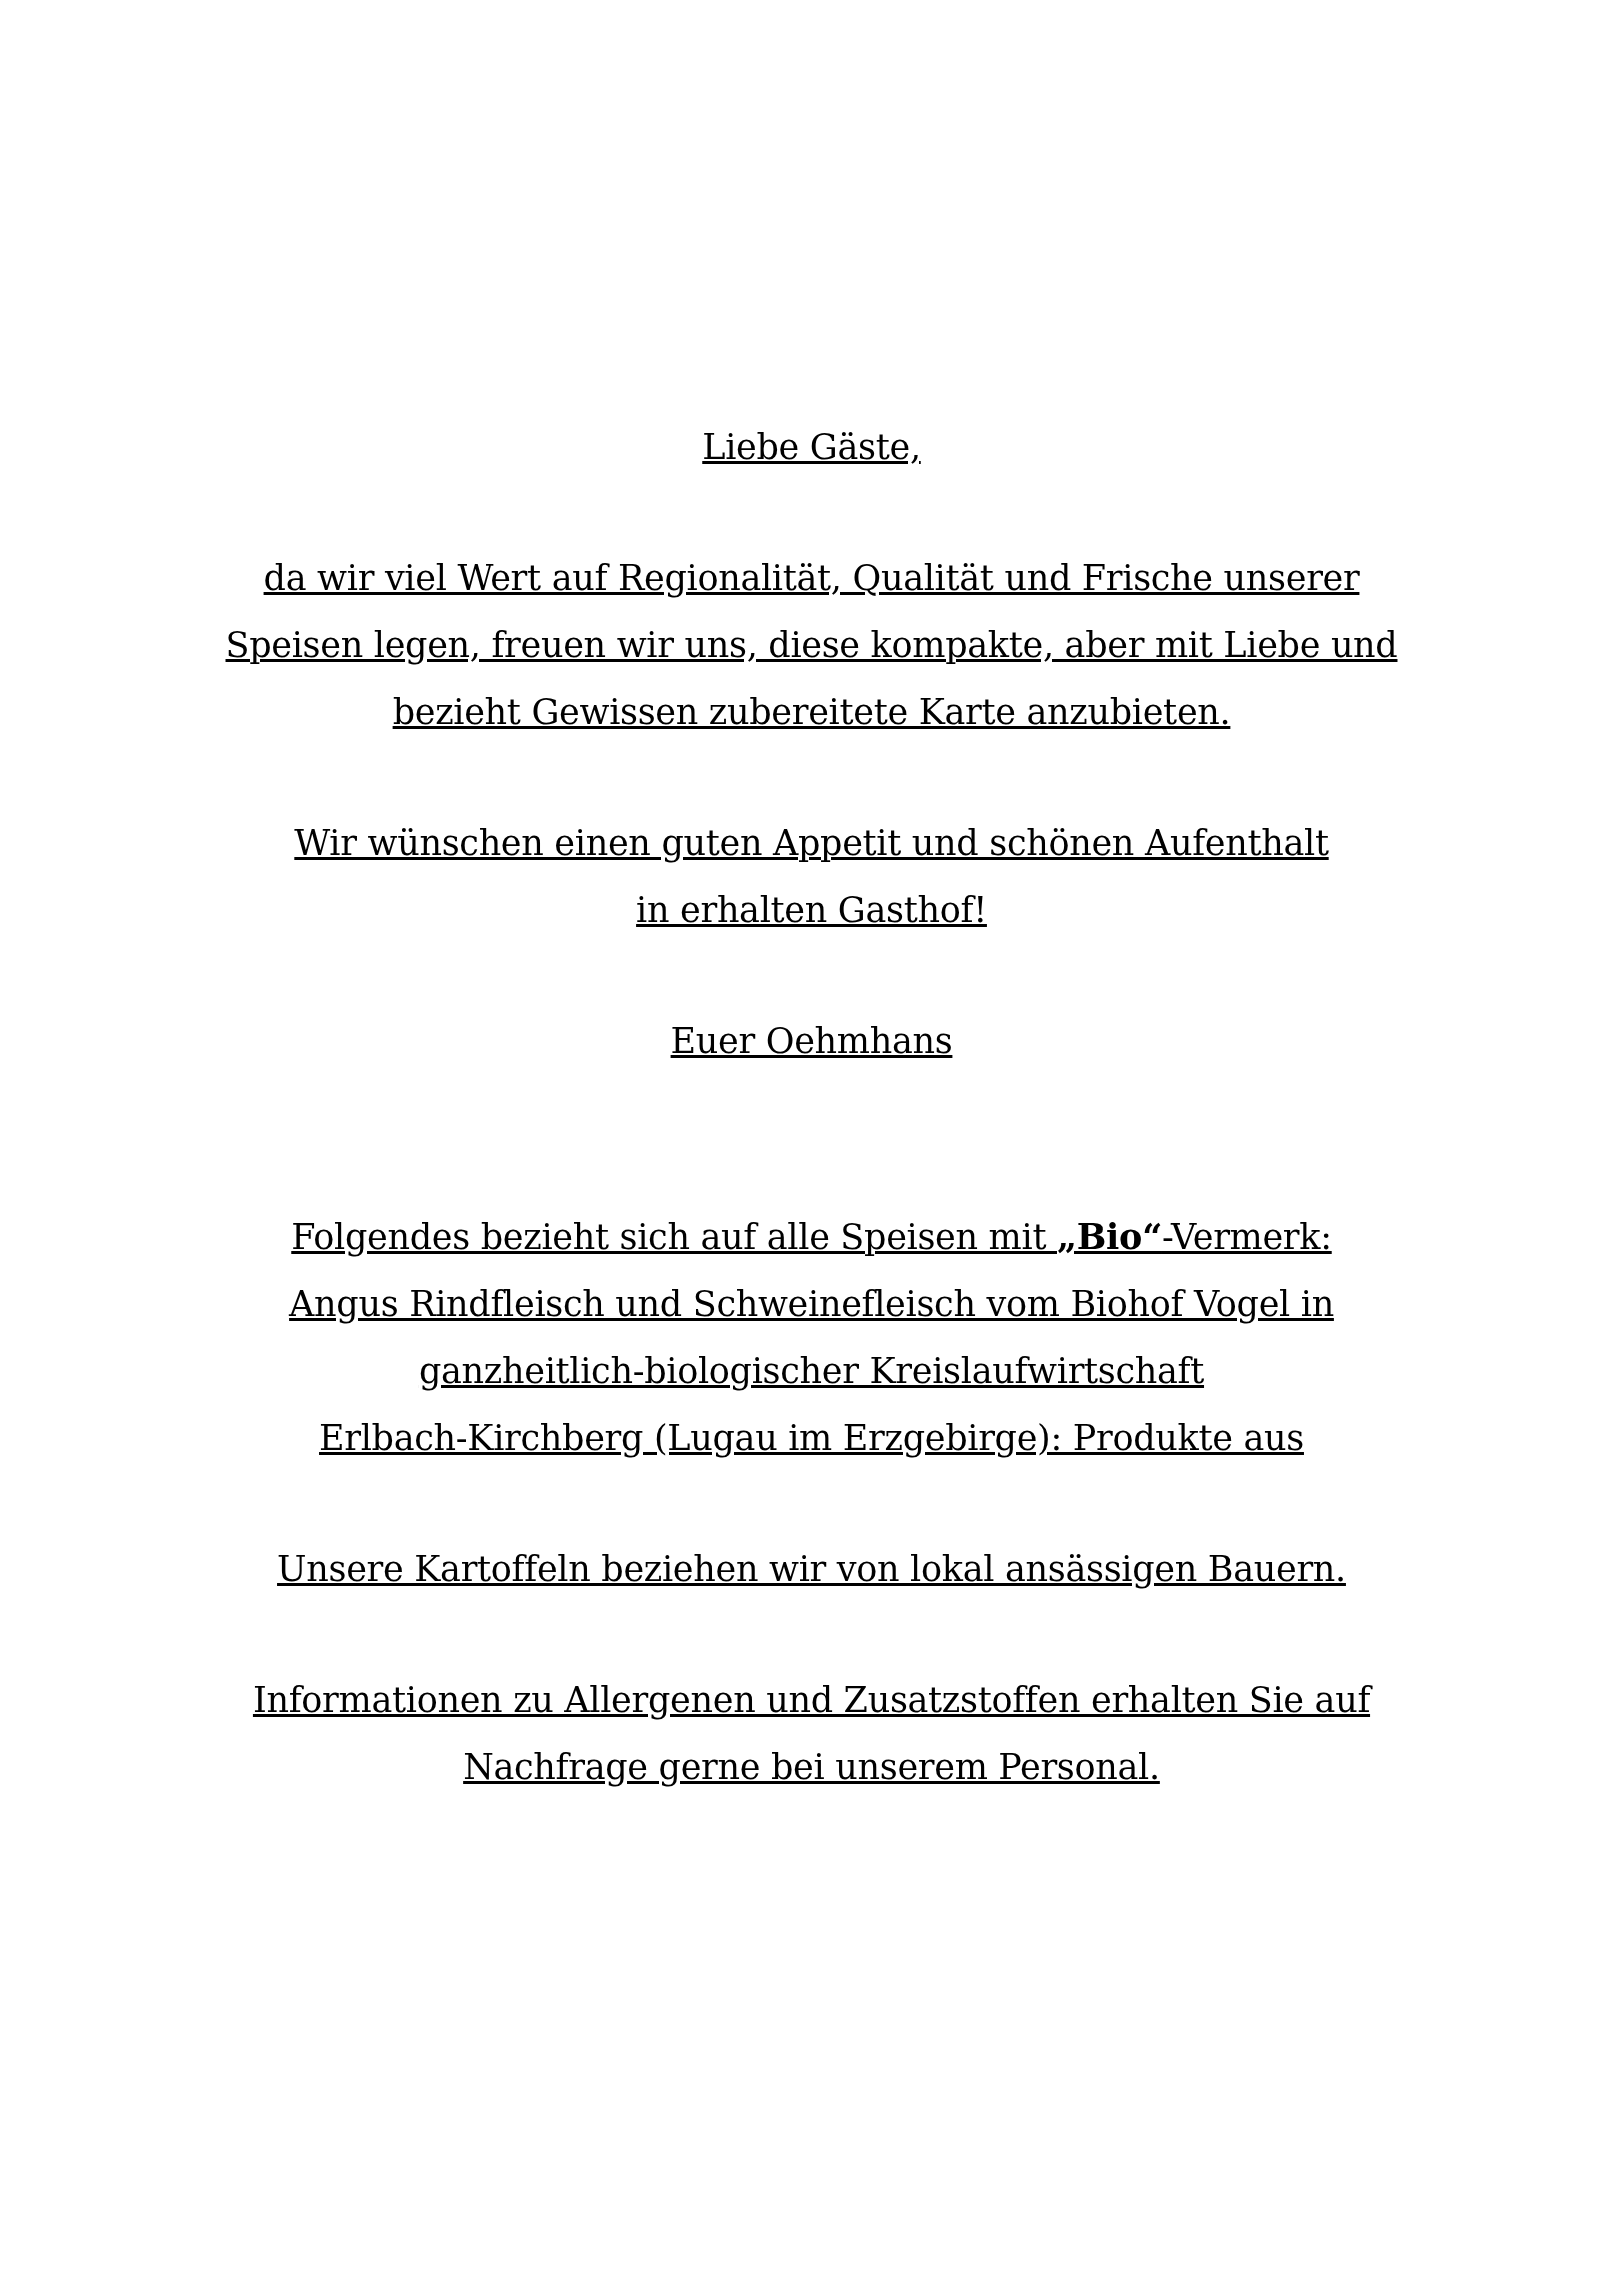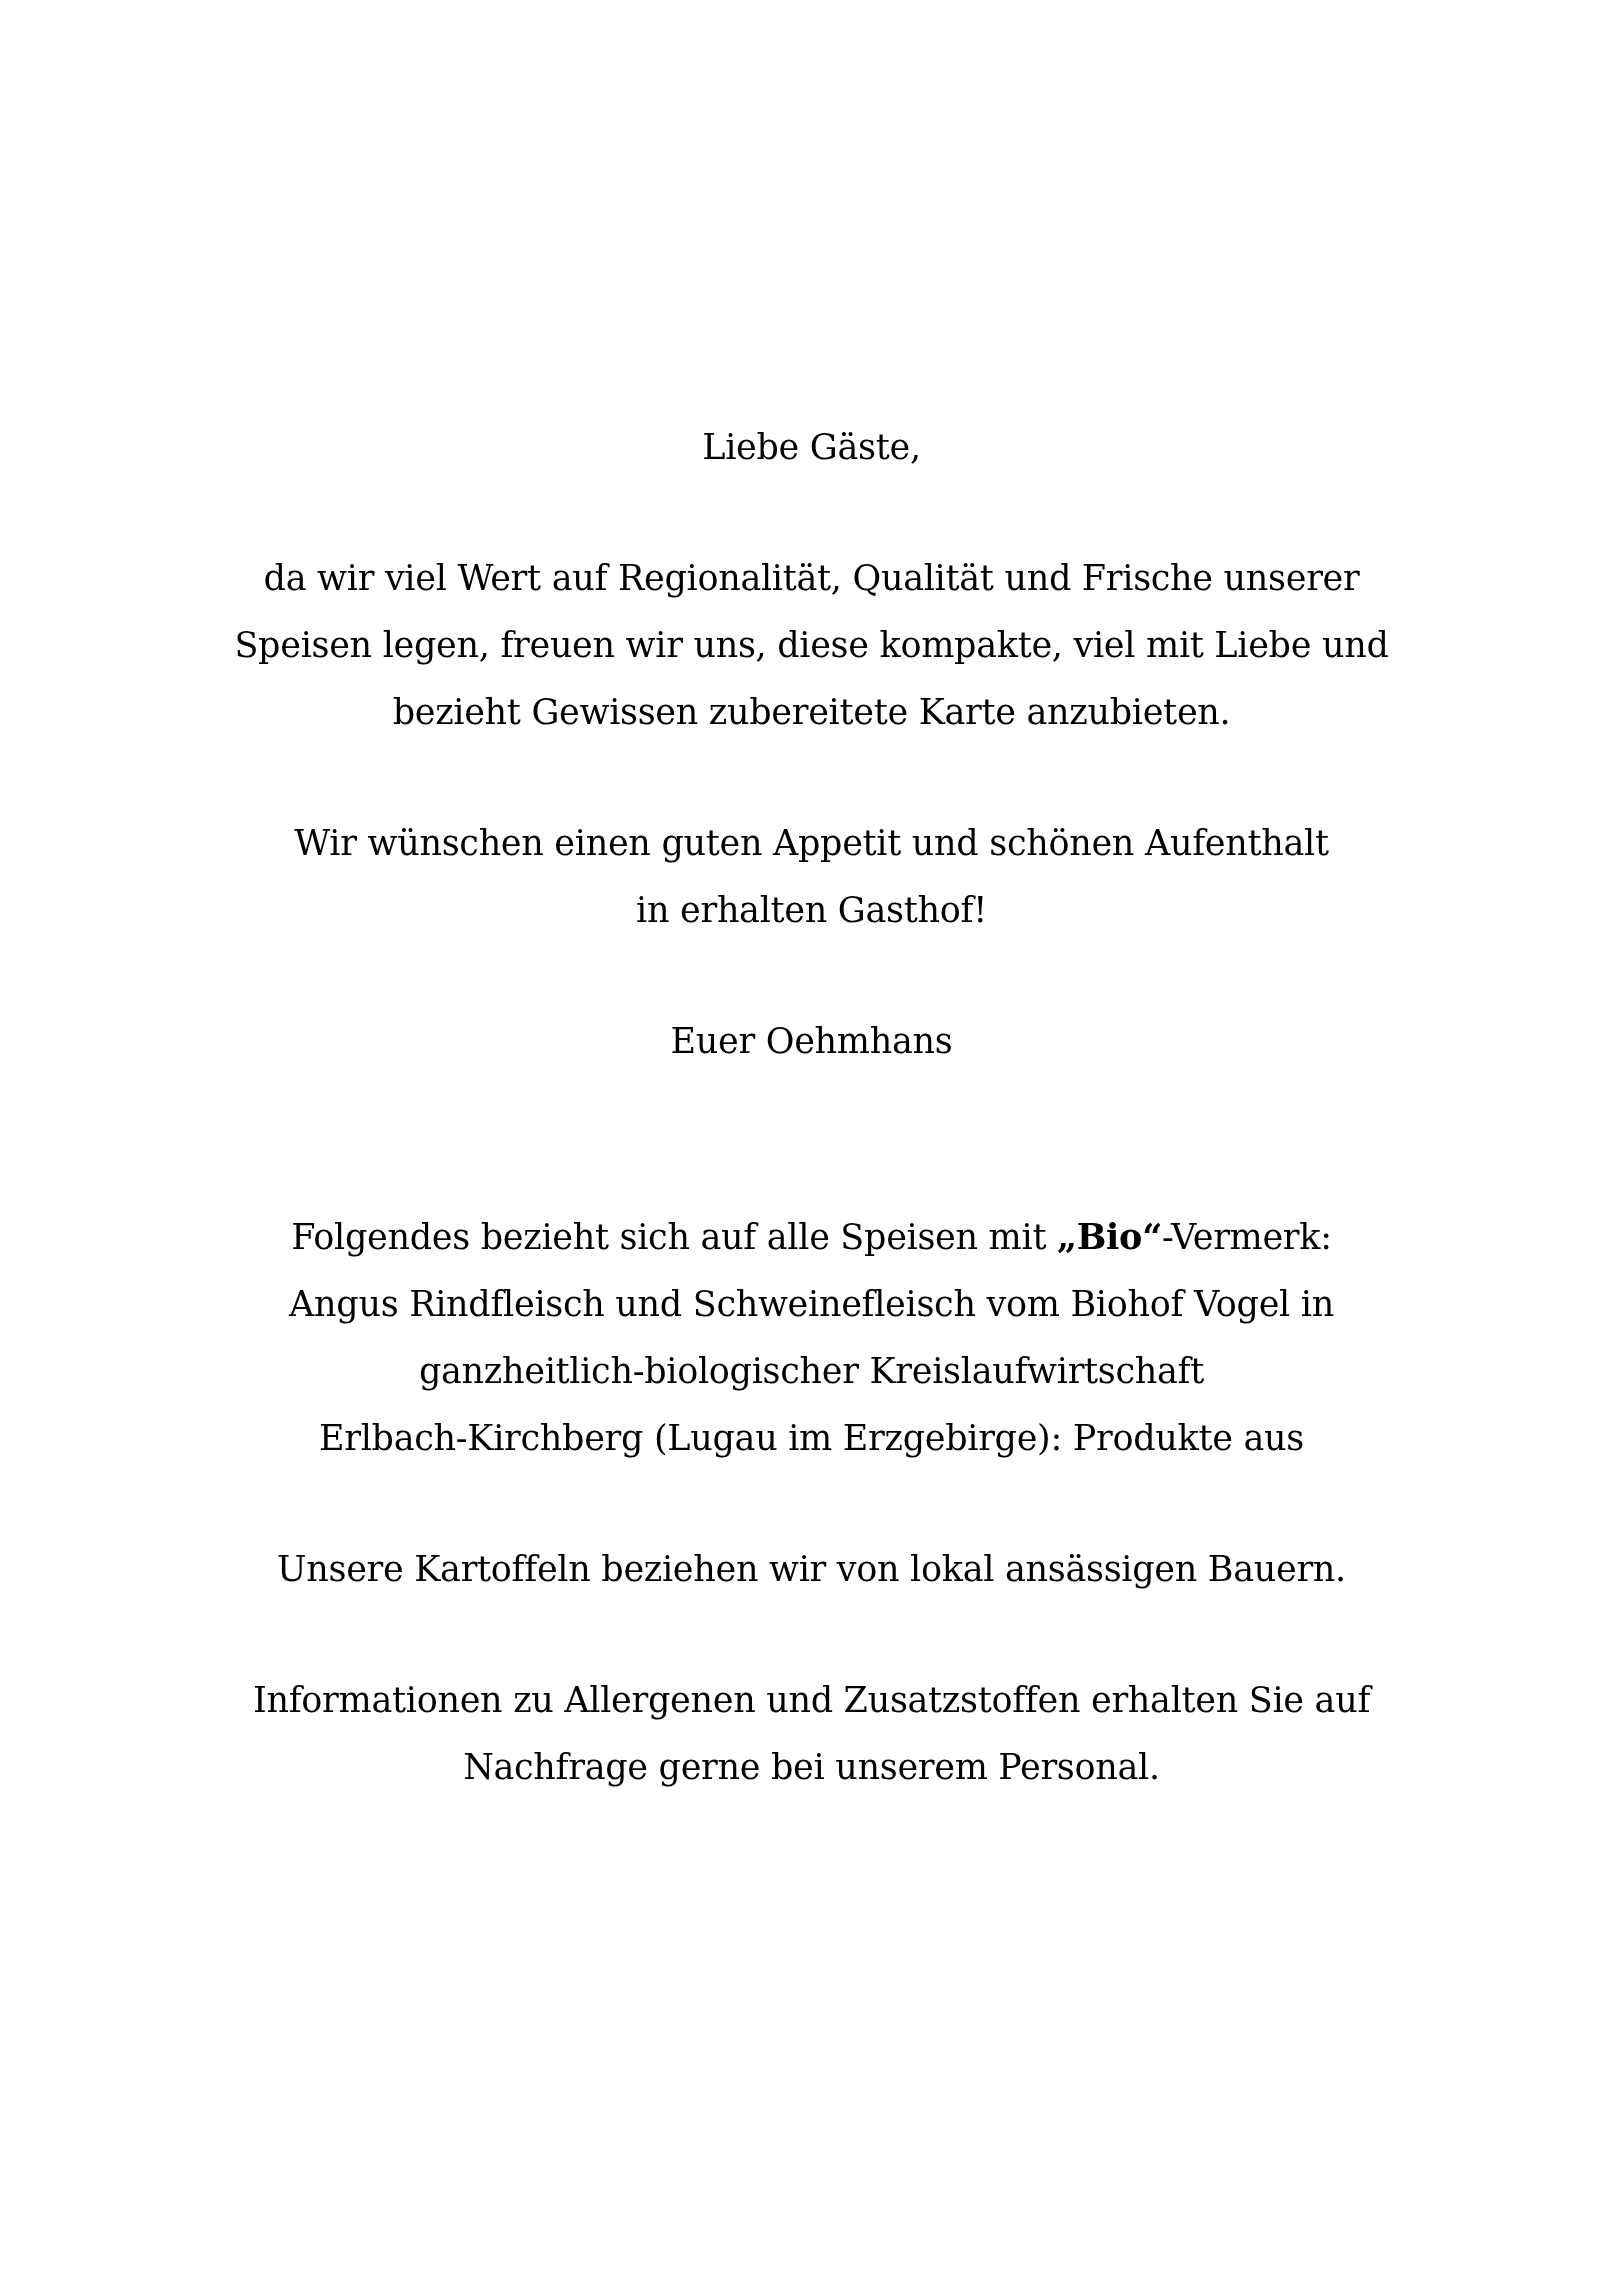--- a/index.html
+++ b/index.html
@@ -11,20 +11,21 @@
     position: relative;
     width: 1623px;
     height: 2053px;
     background: #ffffff;
     box-sizing: border-box;
     padding-top: 414px;
     text-align: center;
     font-family: "DejaVu Serif", serif;
     color: #000000;
     overflow: hidden;
+    text-decoration: underline;
   }
   .para {
     margin: 0 0 64px 0;
   }
   .para-gap-large {
     margin-bottom: 128px;
   }
   .line {
     font-size: 35px;
     line-height: 67px;
@@ -40,21 +41,21 @@
 <body>
 
 <div class="page">
 
   <div class="para">
     <div class="line">Liebe Gäste,</div>
   </div>
 
   <div class="para">
     <div class="line">da wir viel Wert auf Regionalität, Qualität und Frische unserer</div>
-    <div class="line">Speisen legen, freuen wir uns, diese kompakte, viel mit Liebe und</div>
+    <div class="line">Speisen legen, freuen wir uns, diese kompakte, aber mit Liebe und</div>
     <div class="line">bezieht Gewissen zubereitete Karte anzubieten.</div>
   </div>
 
   <div class="para">
     <div class="line">Wir wünschen einen guten Appetit und schönen Aufenthalt</div>
     <div class="line">in erhalten Gasthof!</div>
   </div>
 
   <div class="para para-gap-large">
     <div class="line">Euer Oehmhans</div>

